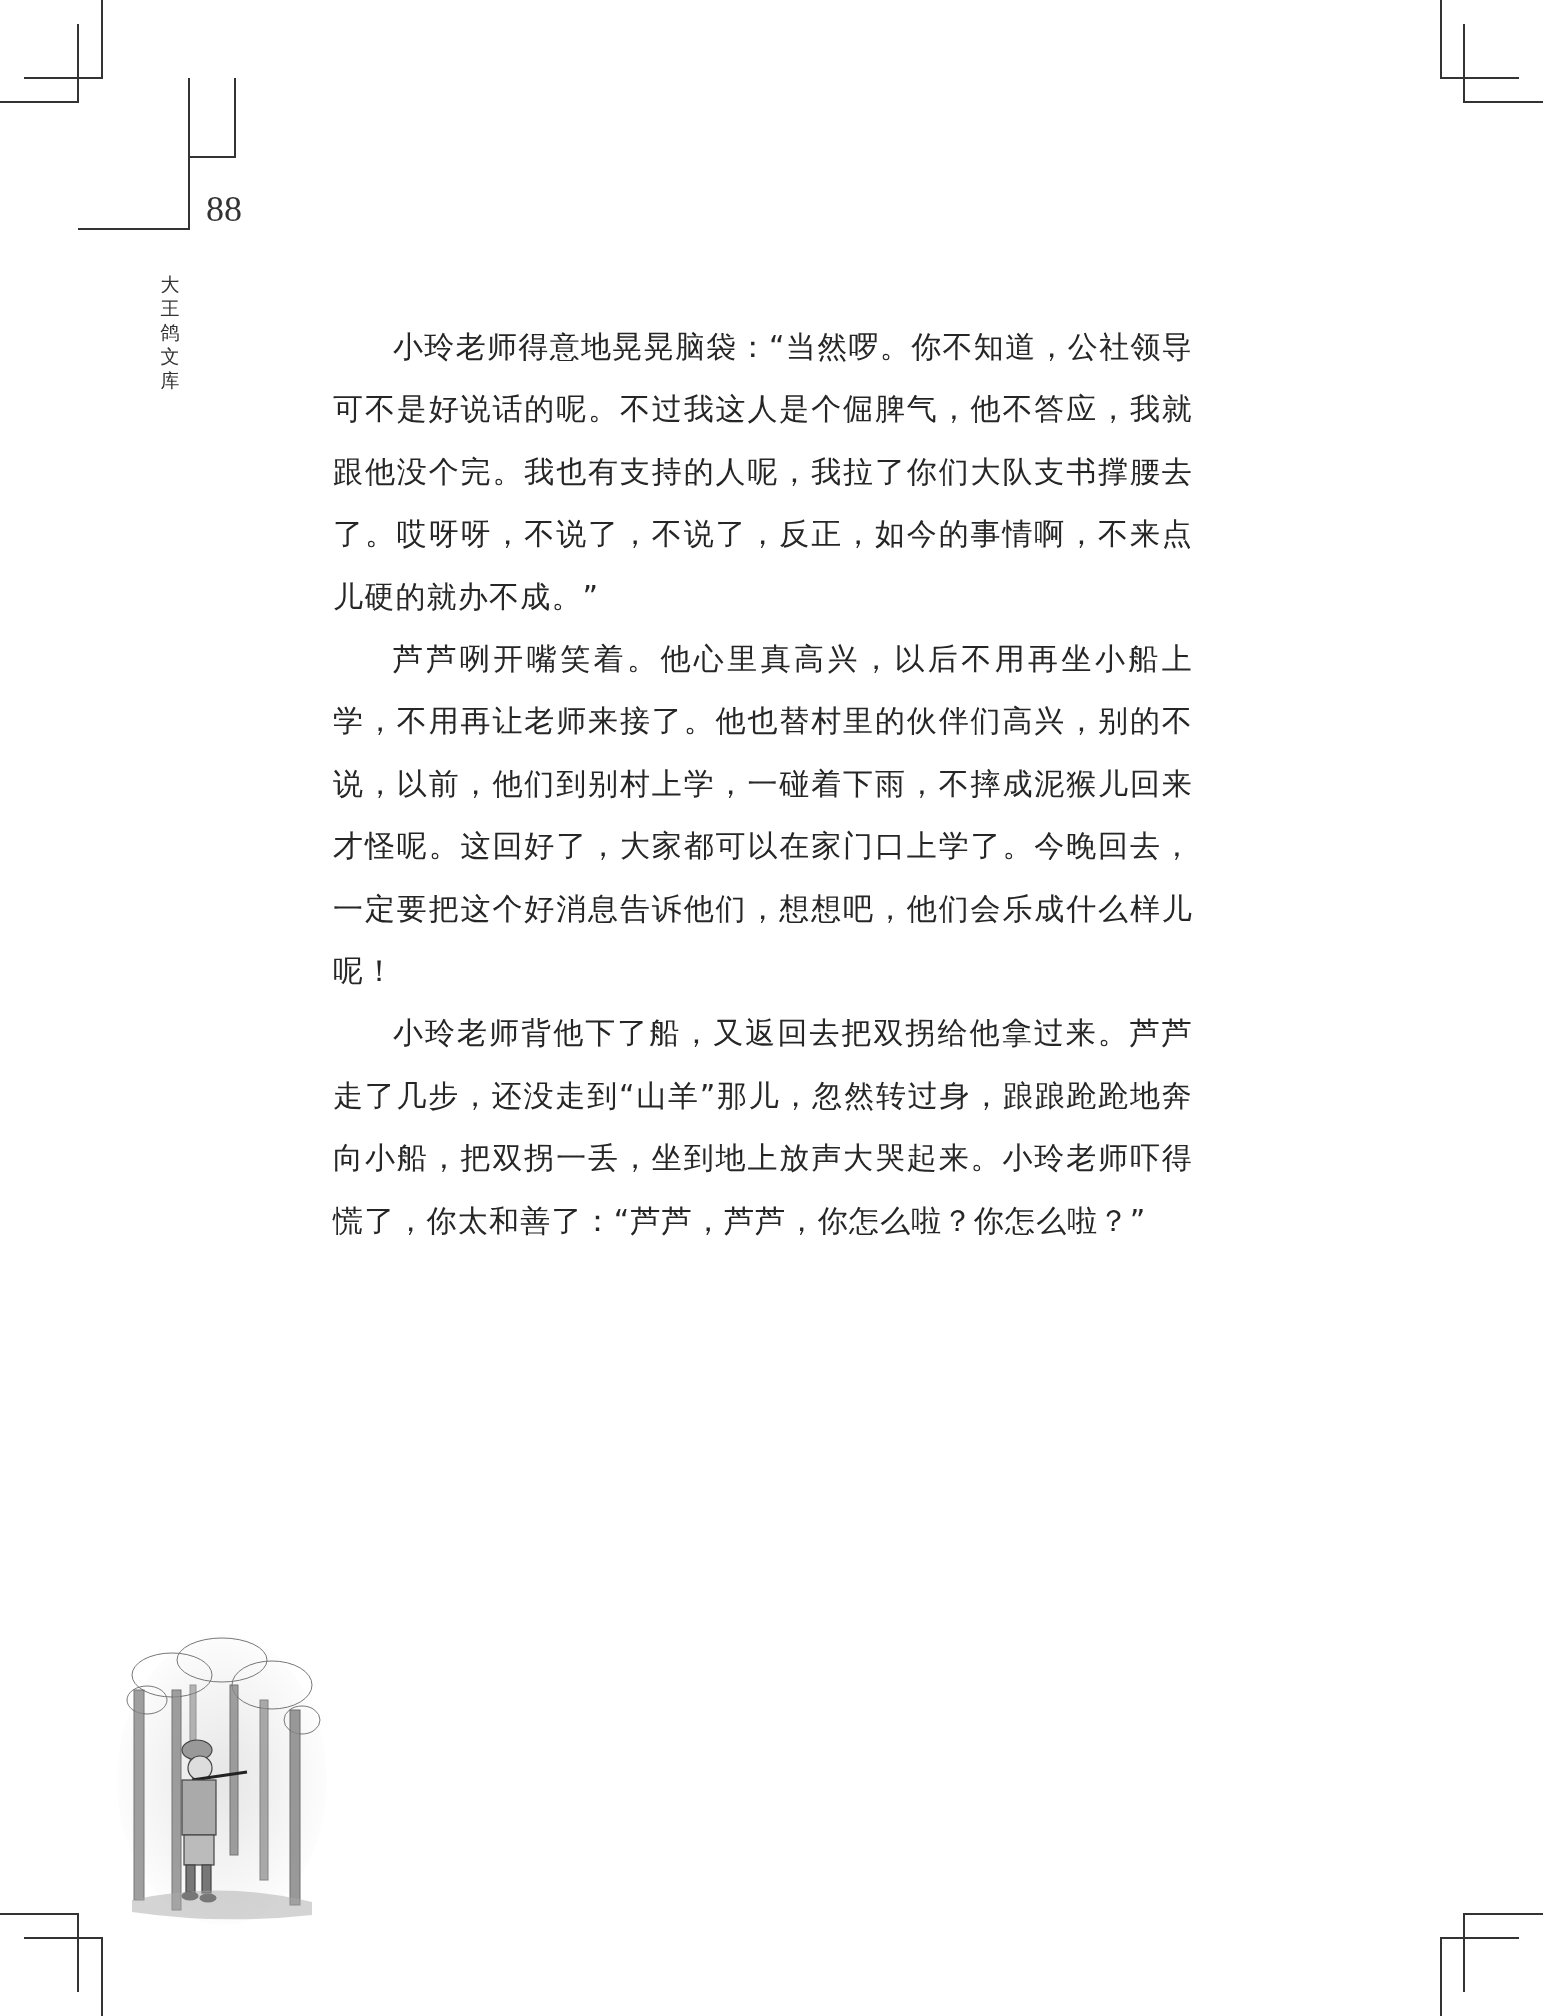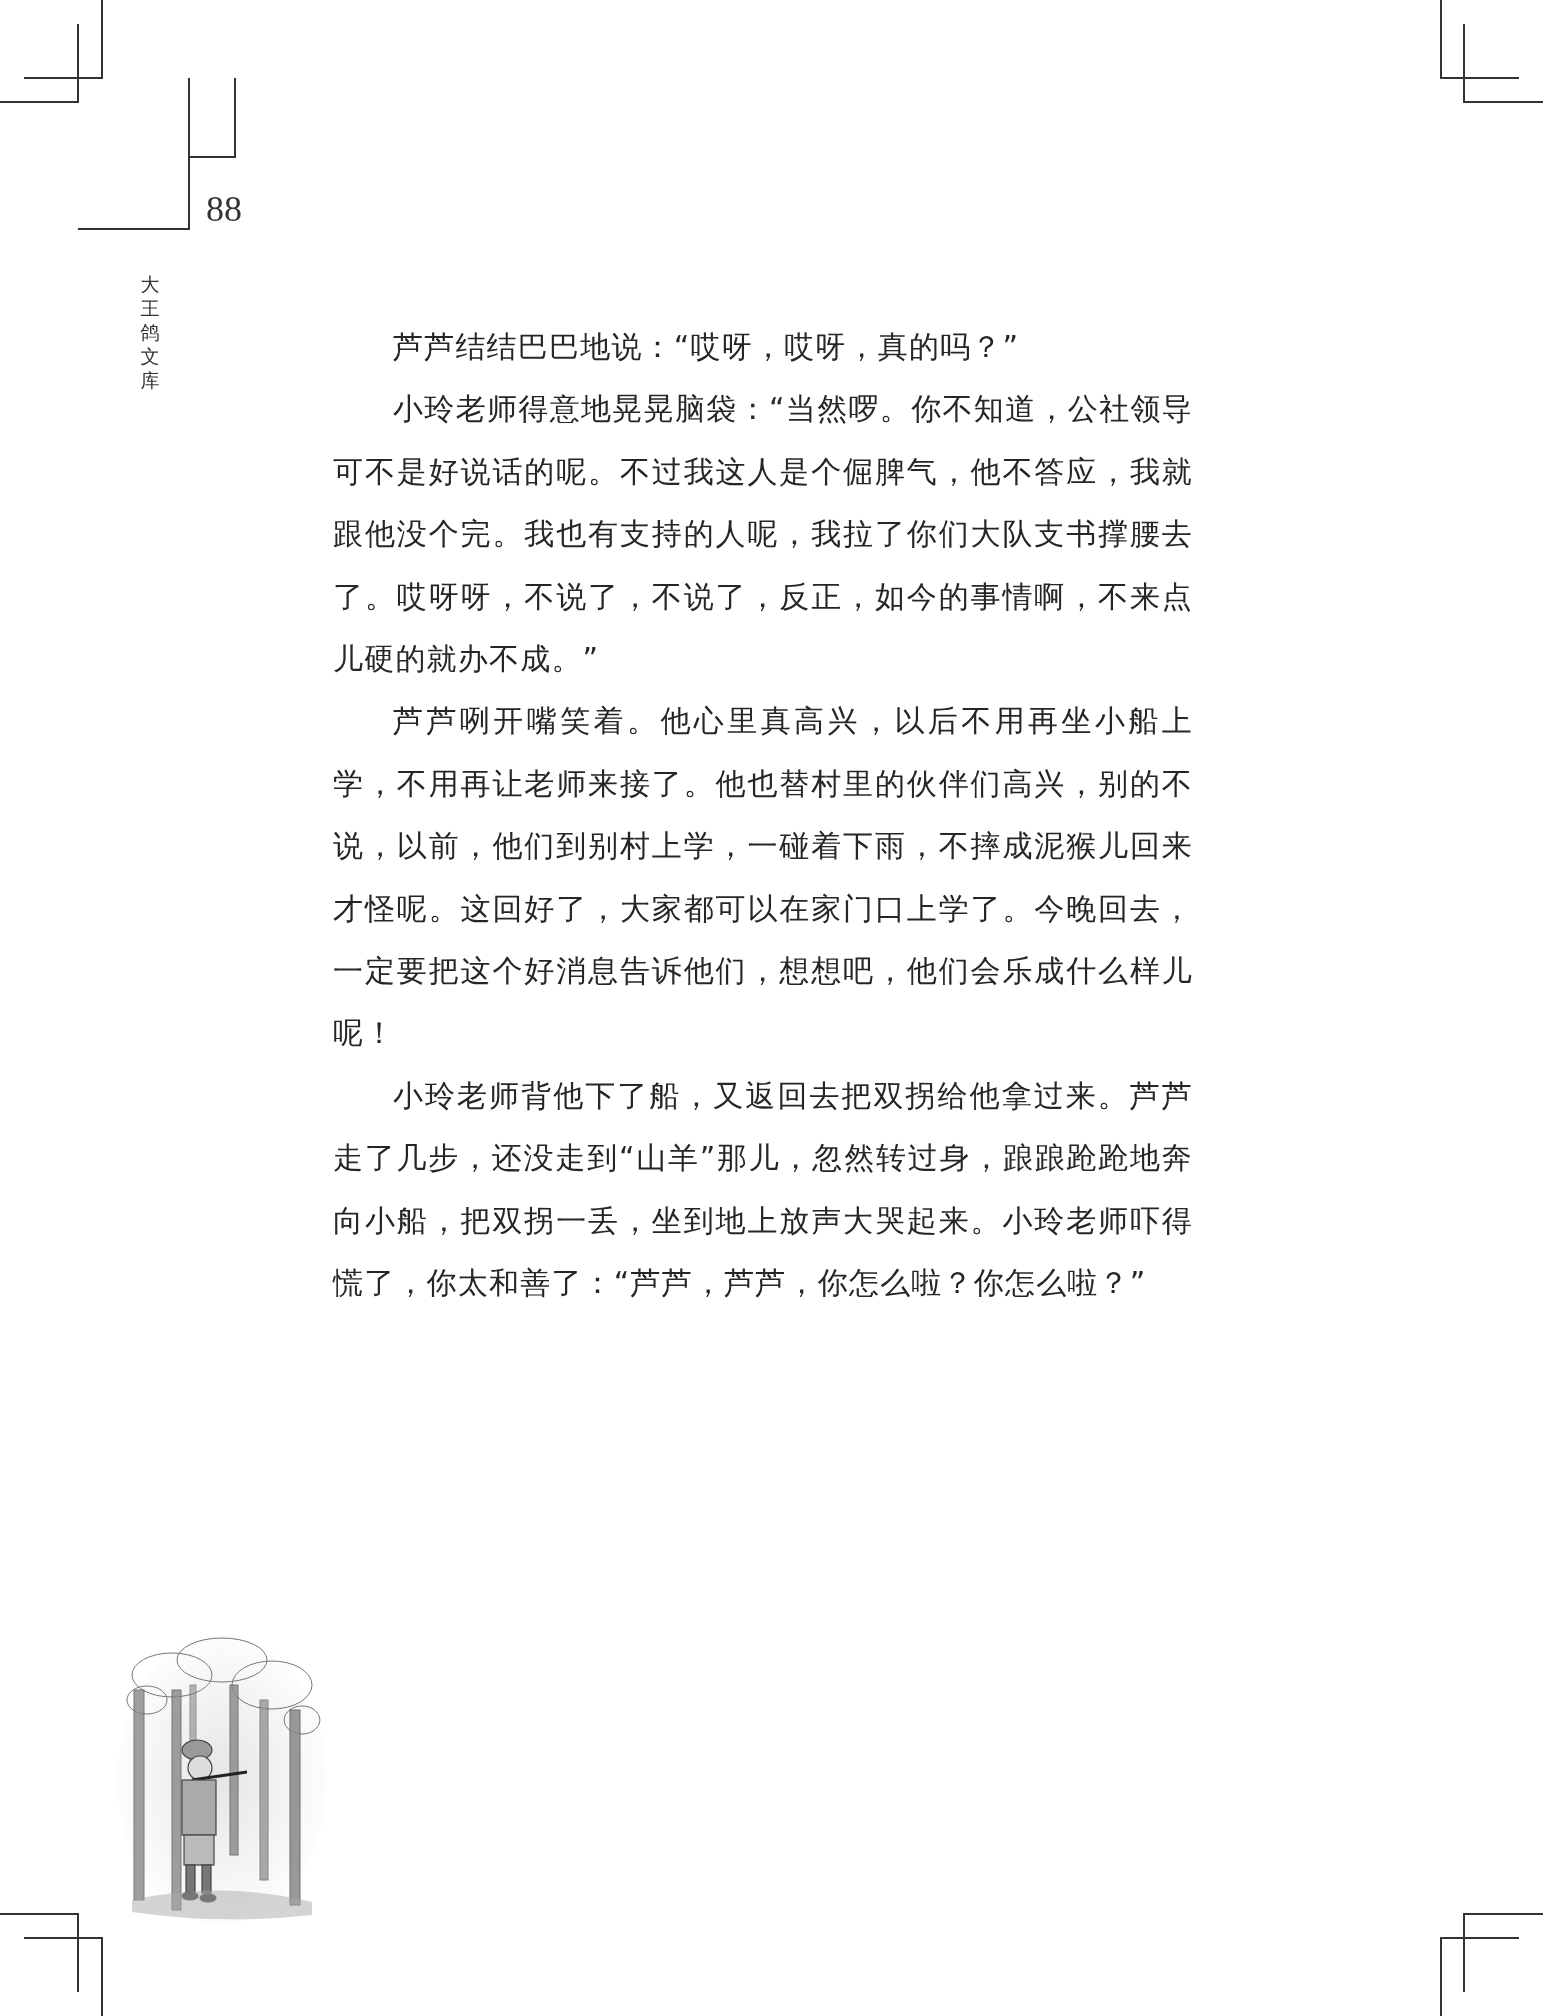--- a/index.html
+++ b/index.html
@@ -10,21 +10,21 @@
     }
     .mark { position: absolute; background: #333333; }
     .h { height: 2px; }
     .v { width: 2px; }
     .page-number {
       position: absolute; left: 206px; top: 188px;
       font-family: "Liberation Serif", "DejaVu Serif", serif;
       font-size: 36px; color: #333; letter-spacing: 0px;
     }
     .series-title {
-      position: absolute; left: 139px; top: 272px; width: 22px;
+      position: absolute; left: 159px; top: 272px; width: 22px;
       font-size: 19px; line-height: 24px; color: #333;
       word-break: break-all; text-align: center;
     }
     .body-text {
       position: absolute; left: 333px; top: 316px; width: 860px;
     }
     .para {
       margin: 0; font-size: 30px; line-height: 62.4px; color: #262626;
       text-align: justify; text-indent: 60px; letter-spacing: 1.2px;
     }
@@ -63,21 +63,20 @@
   <div class="mark h" style="left:1463px; top:1913px; width:80px;"></div>
   <div class="mark v" style="left:1463px; top:1913px; height:79px;"></div>
   <div class="mark h" style="left:1440px; top:1937px; width:79px;"></div>
   <div class="mark v" style="left:1440px; top:1937px; height:79px;"></div>
 </div>
 
 <div class="page-number">88</div>
 <div class="series-title">大王鸽文库</div>
 
 <div class="body-text">
-  <p class="para">芦芦结结巴巴地说：“哎呀，哎呀，真的吗？”</p>
   <p class="para">小玲老师得意地晃晃脑袋：“当然啰。你不知道，公社领导可不是好说话的呢。不过我这人是个倔脾气，他不答应，我就跟他没个完。我也有支持的人呢，我拉了你们大队支书撑腰去了。哎呀呀，不说了，不说了，反正，如今的事情啊，不来点儿硬的就办不成。”</p>
   <p class="para">芦芦咧开嘴笑着。他心里真高兴，以后不用再坐小船上学，不用再让老师来接了。他也替村里的伙伴们高兴，别的不说，以前，他们到别村上学，一碰着下雨，不摔成泥猴儿回来才怪呢。这回好了，大家都可以在家门口上学了。今晚回去，一定要把这个好消息告诉他们，想想吧，他们会乐成什么样儿呢！</p>
   <p class="para">小玲老师背他下了船，又返回去把双拐给他拿过来。芦芦走了几步，还没走到“山羊”那儿，忽然转过身，踉踉跄跄地奔向小船，把双拐一丢，坐到地上放声大哭起来。小玲老师吓得慌了，你太和善了：“芦芦，芦芦，你怎么啦？你怎么啦？”</p>
 </div>
 
 <div class="illustration">
   <svg width="220" height="300" viewBox="0 0 220 300" xmlns="http://www.w3.org/2000/svg">
     <defs>
       <radialGradient id="fade" cx="50%" cy="50%" r="55%">
         <stop offset="0%" stop-color="#e6e6e6"></stop>

